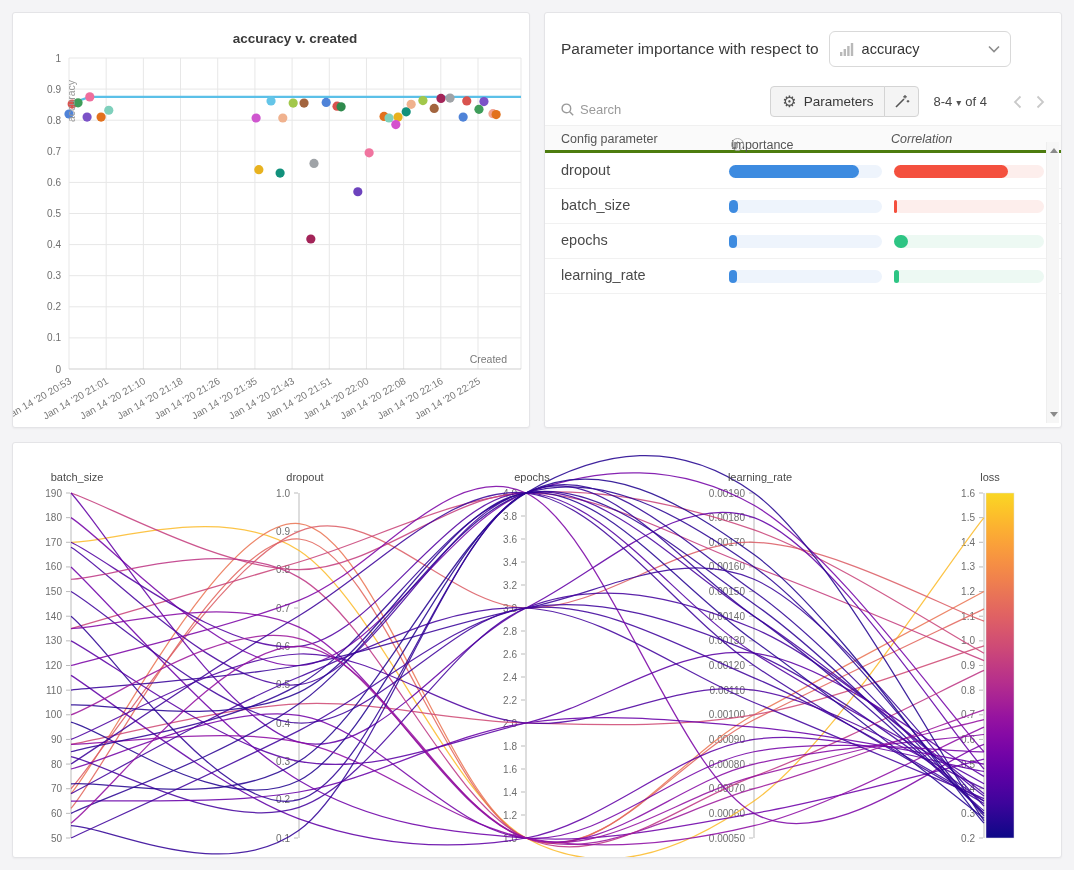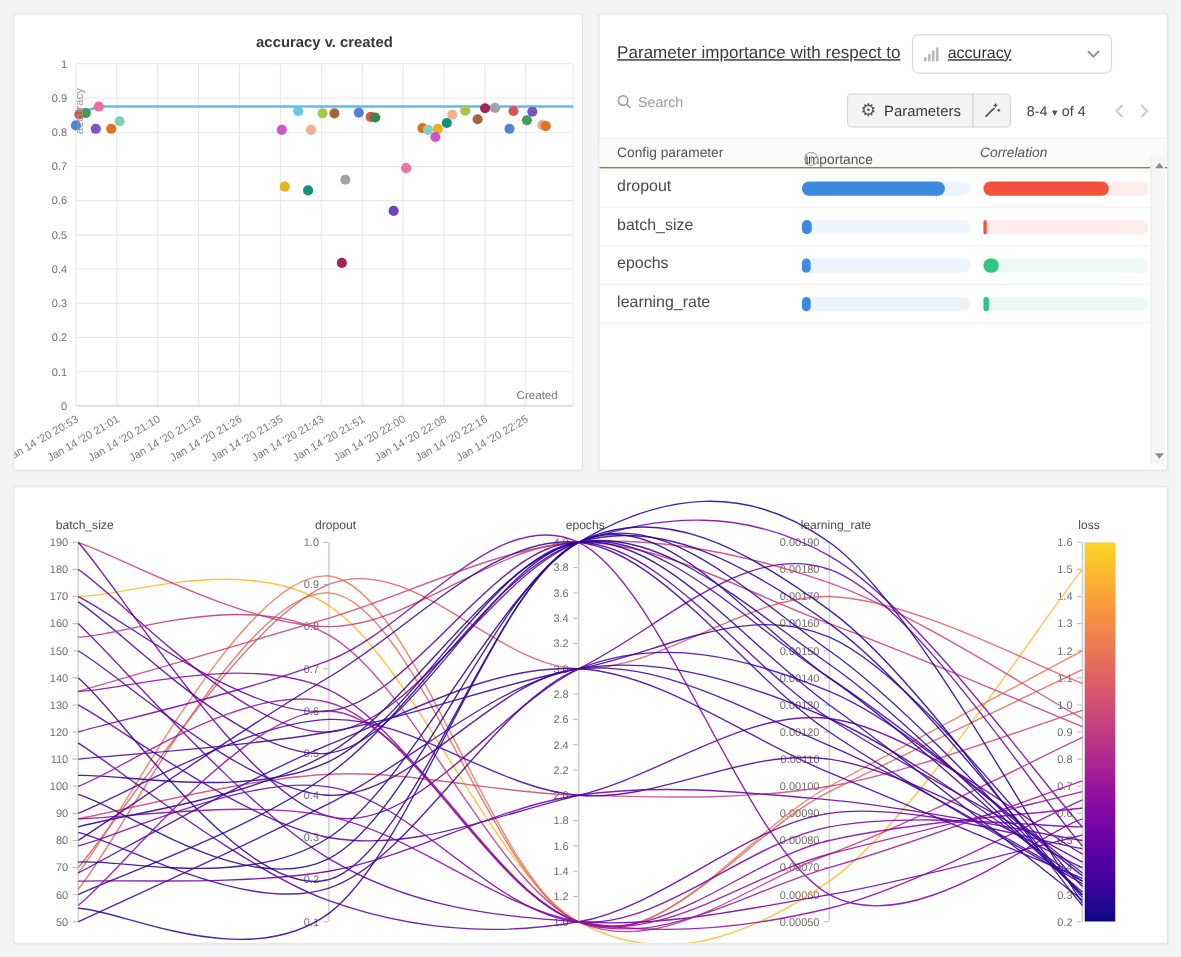--- a/index.html
+++ b/index.html
@@ -4,39 +4,39 @@
 <style>
   * { margin:0; padding:0; box-sizing:border-box; }
   html,body { width:1074px; height:870px; background:#f4f4f6; font-family:"Liberation Sans", sans-serif; overflow:hidden; }
   .panel { position:absolute; background:#fff; border:1px solid #e4e4e7; border-radius:3px; box-shadow:0 1px 2px rgba(0,0,0,.04); }
   #scatter-panel   { left:12px; top:12px;  width:518px;  height:416px; }
   #importance-panel{ left:544px; top:12px; width:518px;  height:416px; }
   #parallel-panel  { left:12px; top:442px; width:1050px; height:416px; }
   svg { display:block; }
 
   
-  .imp-heading { position:absolute; left:16px; top:18px; right:16px; display:flex; align-items:center; gap:10px;text-decoration:underline; }
+  .imp-heading { position:absolute; left:16px; top:18px; right:16px; display:flex; align-items:center; gap:10px; }
   .imp-title { font-size:15.5px; color:#3a3a3a; white-space:nowrap; }
   .metric-select { display:flex; align-items:center; gap:8px; border:1px solid #d9d9d9; border-radius:6px; height:36px; width:182px; padding:0 10px; cursor:pointer; background:#fff; }
   .metric-select .metric-label { font-size:14.5px; color:#333; flex:1; }
-  .imp-toolbar { position:absolute; left:16px; right:16px; top:72px; height:32px; display:flex; align-items:flex-start; }
+  .imp-toolbar { position:absolute; left:16px; right:16px; top:72px; height:32px; display:flex; align-items:flex-end; }
   .search-box { display:flex; align-items:center; gap:6px; width:150px; }
   .search-box input { border:none; outline:none; font-size:13px; color:#333; width:110px; font-family:"Liberation Sans",sans-serif; background:transparent; }
   .search-box input::placeholder { color:#9a9a9a; }
   .toolbar-right { margin-left:auto; display:flex; align-items:center; }
   .btn { display:flex; align-items:center; gap:7px; background:#f4f4f4; border:1px solid #d4d4d4; height:31px; padding:0 11px; font-size:13.5px; color:#383838; cursor:pointer; }
   .btn-parameters { border-radius:4px 0 0 4px; }
   .btn-magic { border-radius:0 4px 4px 0; margin-left:-1px; padding:0 8px; }
   .gear-glyph { font-size:16px; color:#555; line-height:1; }
   .pagination { display:flex; align-items:center; font-size:13px; color:#444; margin-left:14px; gap:4px; }
   .caret-down::before { content:"▾"; font-size:10px; color:#555; }
   .pager-chevrons { display:flex; align-items:center; gap:14px; margin-left:26px; }
   .pg-chev { cursor:pointer; }
 
-  .imp-table-header { position:absolute; left:0; right:0; top:112px; height:28px; background:#fafafa; border-top:1px solid #f0f0f0; border-bottom:1px solid #4d7c0f; font-size:12.5px; color:#555; }
+  .imp-table-header { position:absolute; left:0; right:0; top:112px; height:28px; background:#fafafa; border-top:1px solid #f0f0f0; border-bottom:3px solid #4d7c0f; font-size:12.5px; color:#555; }
   .imp-table-header span { position:absolute; top:6px; }
   .hdr-config { left:16px; }
   .hdr-importance { left:186px; display:flex; align-items:center; gap:5px; }
   .info-icon { display:inline-block; width:13px; height:13px; border:1px solid #aaa; border-radius:50%; color:#999; font-size:9px; text-align:center; line-height:12px; }
   .info-icon::before { content:"i"; }
   .sort-arrow::before { content:"↓"; color:#333; font-size:12px; }
   .hdr-correlation { left:346px;font-style:italic; }
 
   #imp-rows { position:absolute; left:0; right:0; top:141px; }
   .imp-row { position:relative; height:35px; border-bottom:1px solid #f1f1f1; }

